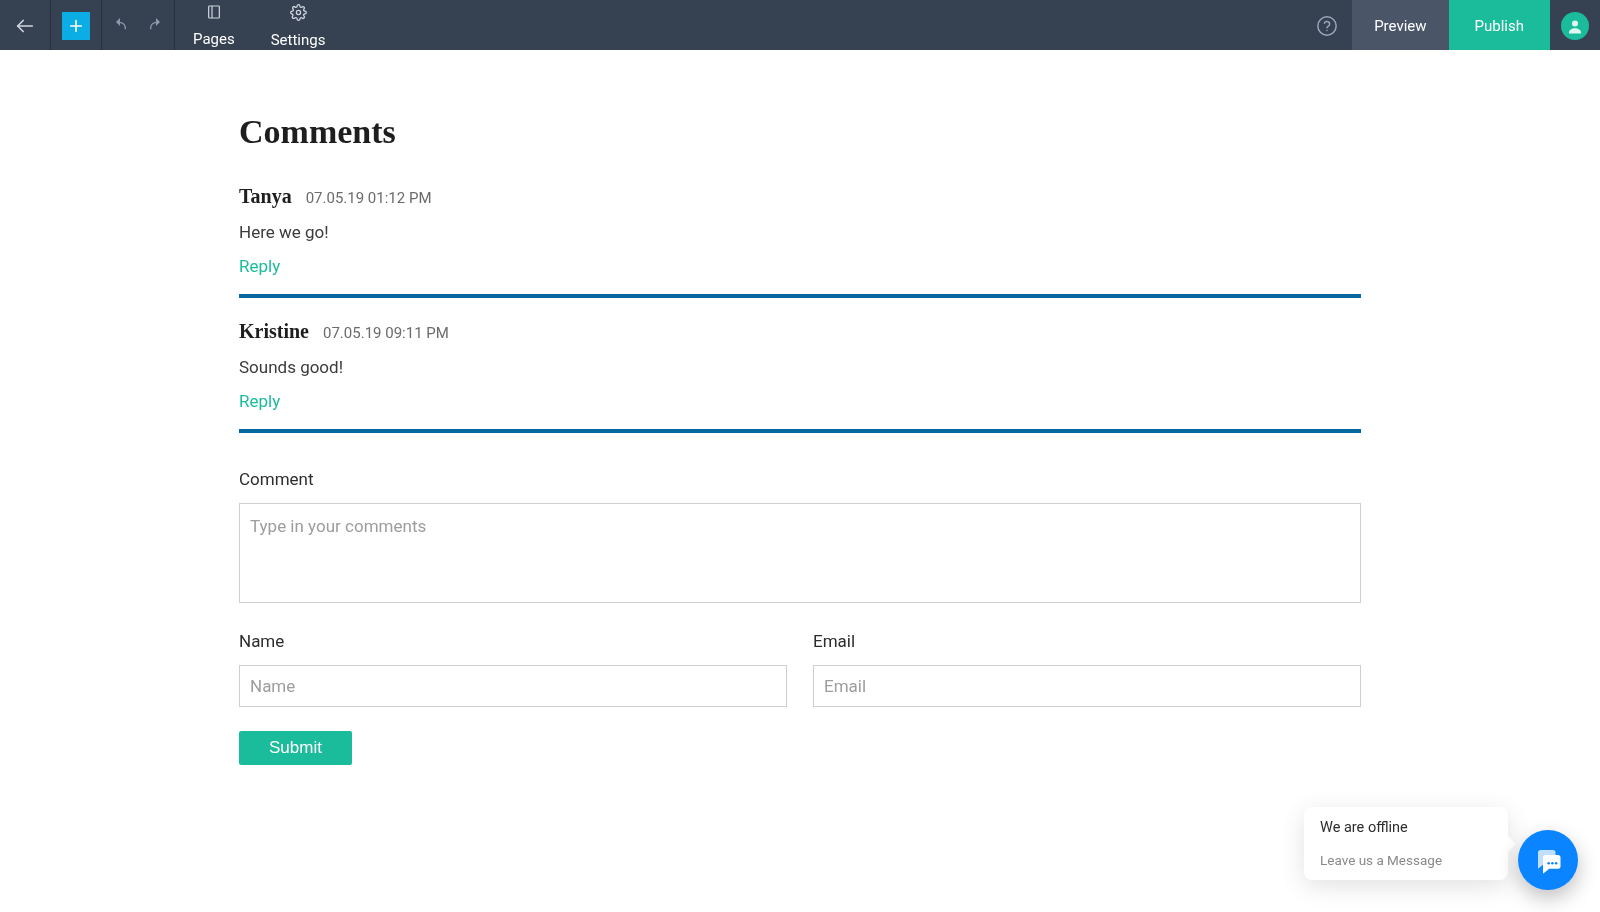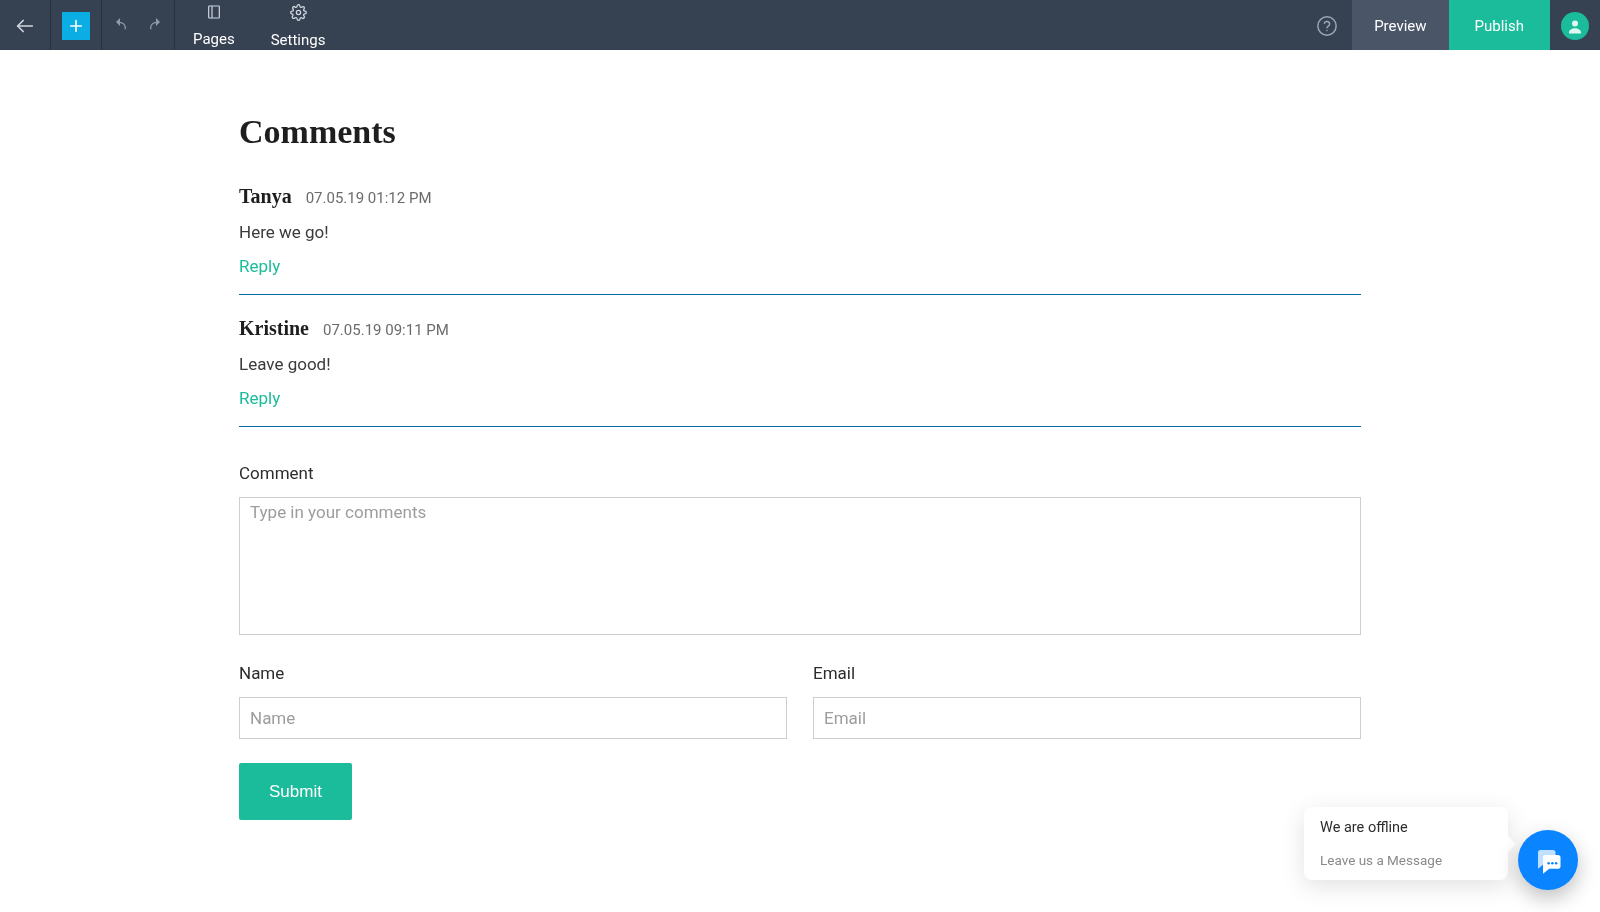--- a/index.html
+++ b/index.html
@@ -64,21 +64,21 @@
   }
   h1.section-title {
     font-family: Georgia, "Times New Roman", serif;
     font-weight: 700;
     font-size: 34px;
     color: #1e1e1e;
     margin-bottom: 34px;
   }
   .comment {
     padding-bottom: 18px;
-    border-bottom: 1px solid #0369a1;
+    border-bottom: 4px solid #0369a1;
     margin-bottom: 22px;
   }
   .comment .header {
     display: flex; align-items: baseline; gap: 14px;
     margin-bottom: 14px;
   }
   .comment .author {
     font-family: Georgia, "Times New Roman", serif;
     font-weight: 700;
     font-size: 20px;
@@ -102,23 +102,23 @@
   
   .form-block { margin-top: 36px; }
   .field-label {
     font-size: 17px;
     color: #2d2d2d;
     margin-bottom: 14px;
     display: block;
   }
   textarea.comment-input {
     width: 100%;
-    height: 138px;
+    height: 100px;
     border: 1px solid #cfcfcf;
-    padding: 4px 10px;
+    padding: 12px 10px;
     font-size: 17px;
     font-family: inherit;
     resize: none;
     color: #2d2d2d;
   }
   textarea.comment-input::placeholder,
   input.text-input::placeholder { color: #9d9d9d; }
   .row-two {
     display: flex; gap: 26px; margin-top: 24px;
   }
@@ -132,21 +132,21 @@
     font-family: inherit;
     color: #2d2d2d;
   }
   .submit-btn {
     margin-top: 24px;
     background: #1bbc9b;
     border: none;
     color: #fff;
     font-size: 17px;
     padding: 0 30px;
-    height: 57px;
+    height: 34px;
     cursor: pointer;
     border-radius: 2px;
   }
 
   
   .chat-bubble {
     position: fixed;
     right: 22px; bottom: 22px;
     width: 60px; height: 60px;
     border-radius: 50%;
@@ -267,21 +267,21 @@
       </div>
       <div class="body">Here we go!</div>
       <div class="reply-link">Reply</div>
     </div>
 
     <div class="comment">
       <div class="header">
         <span class="author">Kristine</span>
         <span class="date">07.05.19 09:11 PM</span>
       </div>
-      <div class="body">Leave good!</div>
+      <div class="body">Sounds good!</div>
       <div class="reply-link">Reply</div>
     </div>
 
     <div class="form-block">
       <label class="field-label">Comment</label>
       <textarea class="comment-input" placeholder="Type in your comments" style=""></textarea>
 
       <div class="row-two">
         <div class="col">
           <label class="field-label">Name</label>

